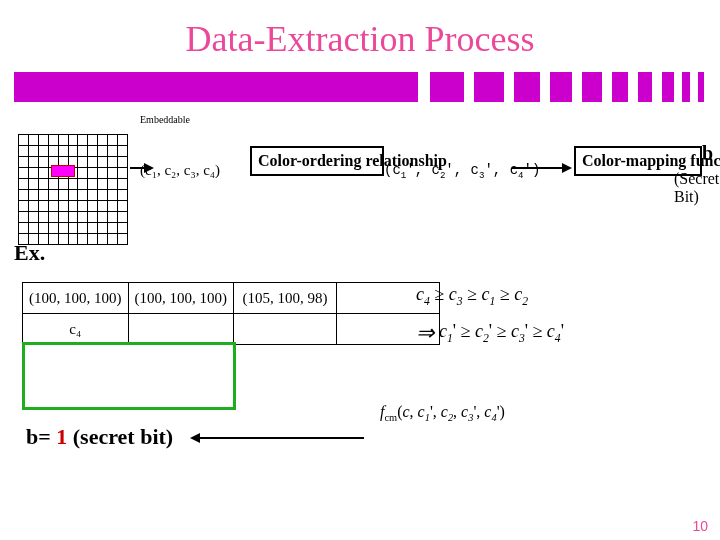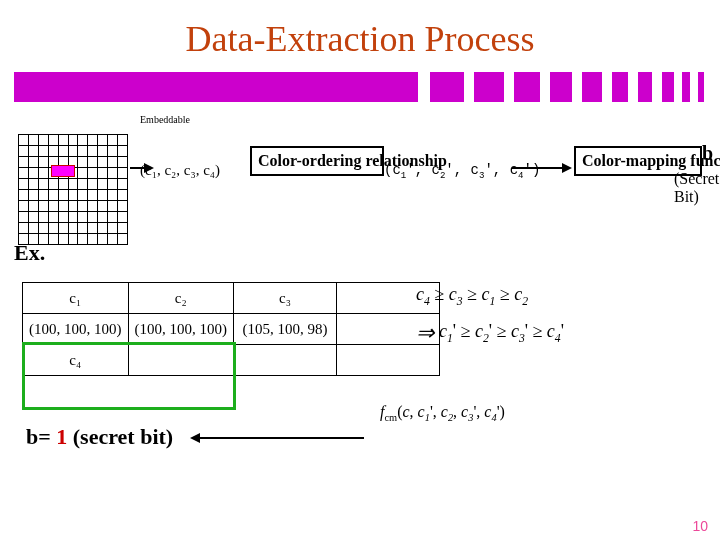--- a/index.html
+++ b/index.html
@@ -1,16 +1,16 @@
 <!DOCTYPE html>
 <html><head>
 <meta charset="utf-8">
 <style>
   body { margin:0; font-family:"Times New Roman",serif; width:720px; height:540px; background:#fff; position:relative; }
-  .title { position:absolute; top:18px; left:0; right:0; text-align:center; font-size:36px; color:#c2410c; }
+  .title { position:absolute; top:18px; left:0; right:0; text-align:center; font-size:36px; color:#ec4899; }
   .bar-area { position:absolute; top:72px; left:14px; width:692px; height:30px; }
   .bar-solid { position:absolute; top:0; left:0; width:404px; height:30px; background:#cc00cc; }
   .bar-dash { position:absolute; top:0; height:30px; background:#cc00cc; }
 
   .diagram { position:absolute; top:114px; left:14px; width:692px; }
 
   .grid { position:absolute; top:20px; left:4px; width:110px; height:80px; }
   .grid table { border-collapse:collapse; width:100%; height:100%; }
   .grid td { border:1px solid #000; width:10px; height:8px; }
   .grid .hl { background:#ff00ff; position:absolute; width:22px; height:10px; left:34px; top:32px; }
@@ -218,26 +218,20 @@
   <div class="arrow-line" style="top:53px; left:498px; width:50px;"></div>
   <div class="box map-box">Color-mapping function</div>
   <div class="b-area">b</div>
   <div class="secret">(Secret Bit)</div>
 </div>
 
 <div class="ex">Ex.</div>
 
 <table class="extable">
   <tbody>
-      <tr>
-        <td>c₁</td>
-        <td>c₂</td>
-        <td>c₃</td>
-        <td></td>
-      </tr>
   <tr>
         <td>(100, 100, 100)</td>
         <td>(100, 100, 100)</td>
         <td>(105, 100, 98)</td>
         <td></td>
       </tr>
   <tr>
         <td>c₄</td>
         <td></td>
         <td></td>

